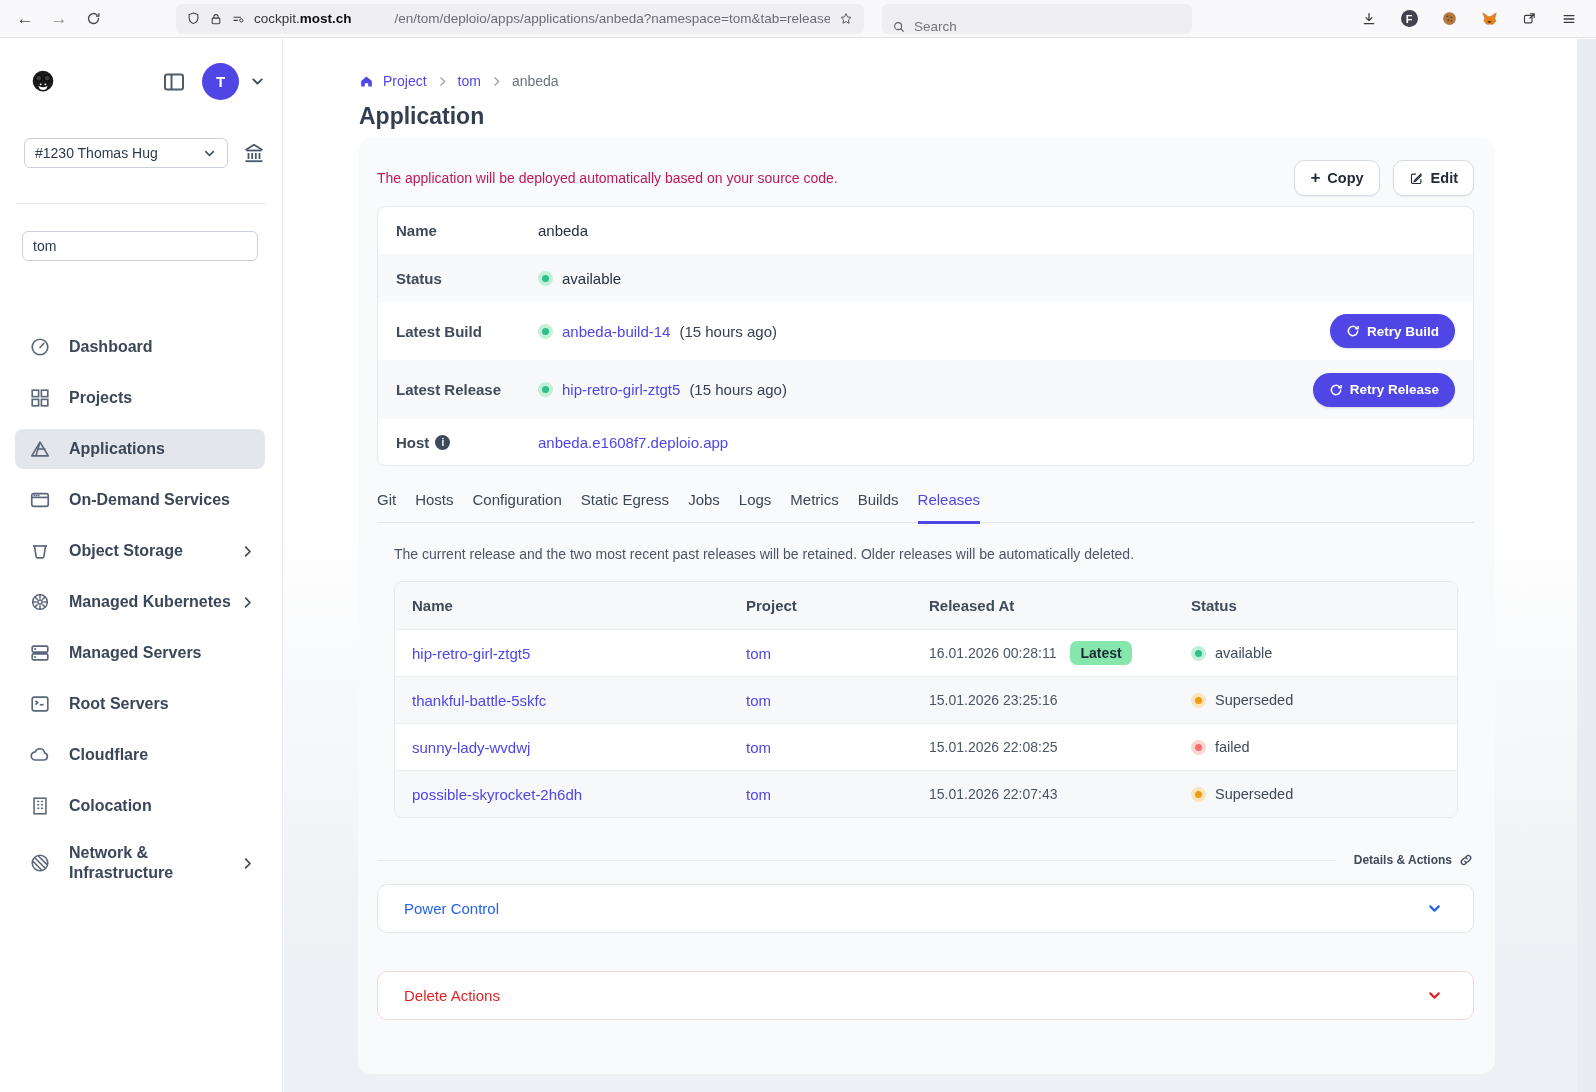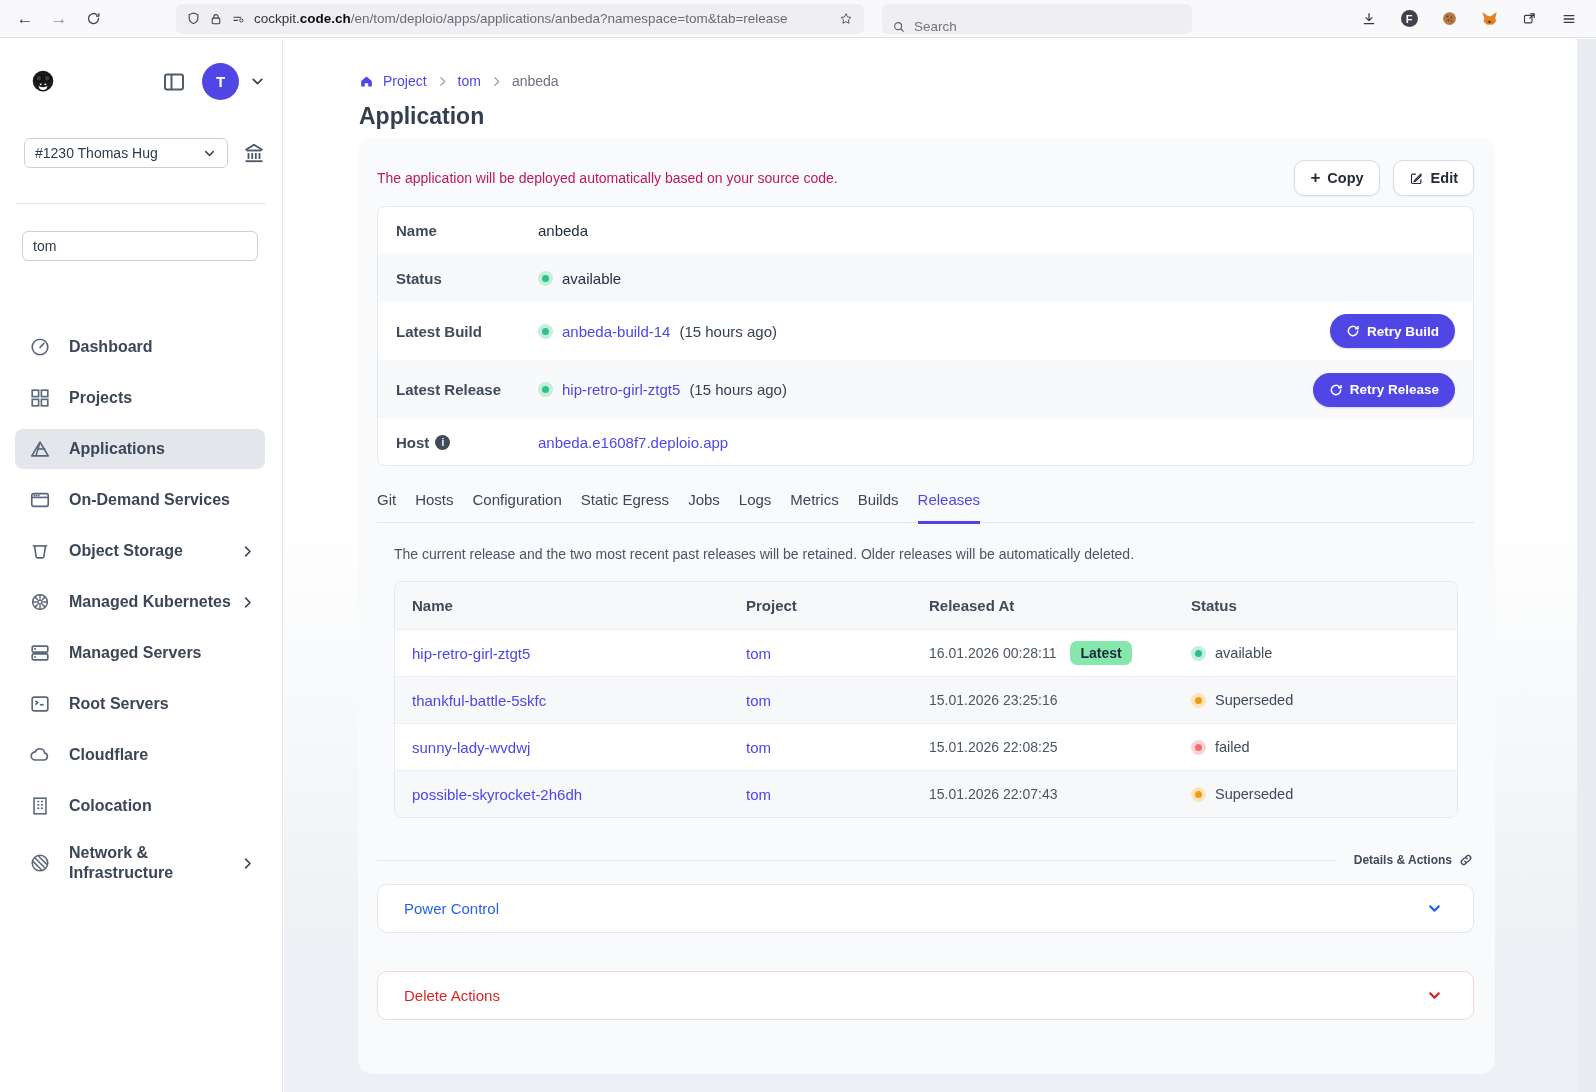--- a/index.html
+++ b/index.html
@@ -11,21 +11,21 @@
   .toolbar { position:absolute; left:0; top:0; width:1596px; height:38px; background:#f9f9fb;
              border-bottom:1px solid #dfe2e7; display:flex; align-items:center; }
   .tb-btn { width:34px; height:30px; display:flex; align-items:center; justify-content:center;
             color:#45454e; font-size:17px; border-radius:6px; flex:none; }
   .tb-btn:first-child { margin-left:8px; }
   .urlbar { margin-left:66px; width:688px; height:30px; background:#efeff3; border-radius:6px;
             display:flex; align-items:center; padding:0 10px; gap:8px; }
   .url-text { font-size:13.5px; color:#1b1b21; white-space:nowrap; overflow:hidden; flex:1; }
   .url-text .pre { color:#34343c; }
   .url-text .dom { color:#0c0c0d; font-weight:bold; }
-  .url-text .path { color:#6b6b76; }
+  .url-text .path { color:#6b6b76;margin-left:43px; }
   .searchbar { margin-left:18px; width:310px; height:30px; background:#efeff3; border-radius:6px;
                display:flex; align-items:flex-end; padding:0 10px; gap:8px; }
   .searchbar input { border:none; outline:none; background:transparent; font-size:13.5px; color:#30303a;
                      font-family:inherit; width:230px; }
   .tb-right { margin-left:auto; display:flex; align-items:center; gap:6px; padding-right:10px; }
   .badge-f { width:17px; height:17px; border-radius:50%; background:#42414d; color:#fff; font-size:11px;
              font-weight:bold; display:flex; align-items:center; justify-content:center; }
 
   
   .sidebar { position:absolute; left:0; top:39px; width:283px; height:1053px; background:#fff;
@@ -145,21 +145,21 @@
           <rect x="5.5" y="10.5" width="13" height="9.5" rx="1.5" fill="none" stroke="#3e3e46" stroke-width="1.8"></rect>
           <path d="M8.5 10.5V8a3.5 3.5 0 0 1 7 0v2.5" fill="none" stroke="#3e3e46" stroke-width="1.8"></path>
         </svg>
       </span>
     <span>
         <svg width="15" height="15" viewBox="0 0 24 24">
           <path d="M4 10h12M4 15h7" stroke="#3e3e46" stroke-width="1.8"></path>
           <circle cx="16.5" cy="15" r="2.6" fill="none" stroke="#3e3e46" stroke-width="1.6"></circle>
         </svg>
       </span>
-    <span class="url-text"><span class="pre">cockpit.</span><span class="dom">code.ch</span><span class="path">/en/tom/deploio/apps/applications/anbeda?namespace=tom&amp;tab=release</span></span>
+    <span class="url-text"><span class="pre">cockpit.</span><span class="dom">most.ch</span><span class="path">/en/tom/deploio/apps/applications/anbeda?namespace=tom&amp;tab=release</span></span>
     <span>
         <svg width="16" height="16" viewBox="0 0 24 24">
           <path d="M12 4l2.3 4.9 5.2.7-3.8 3.7.9 5.2L12 16l-4.6 2.5.9-5.2-3.8-3.7 5.2-.7Z" fill="none" stroke="#5a5a63" stroke-width="1.5" stroke-linejoin="round"></path>
         </svg>
       </span>
   </div>
   <div class="searchbar">
     <span>
         <svg width="14" height="14" viewBox="0 0 24 24">
           <circle cx="10.5" cy="10.5" r="6" fill="none" stroke="#5f5f68" stroke-width="1.9"></circle>

